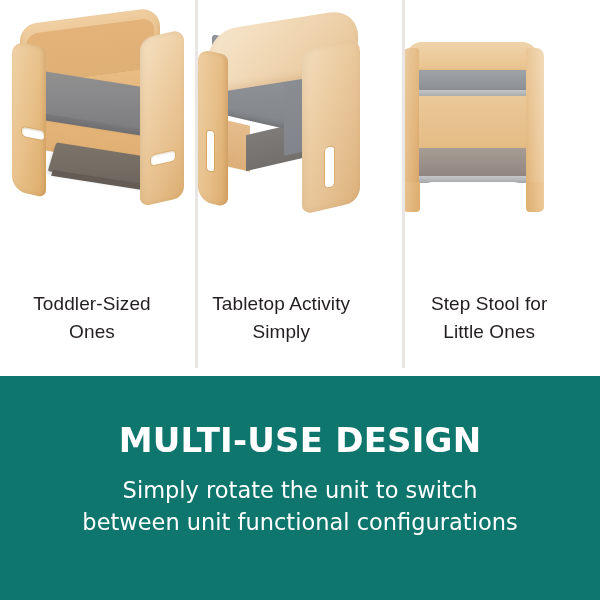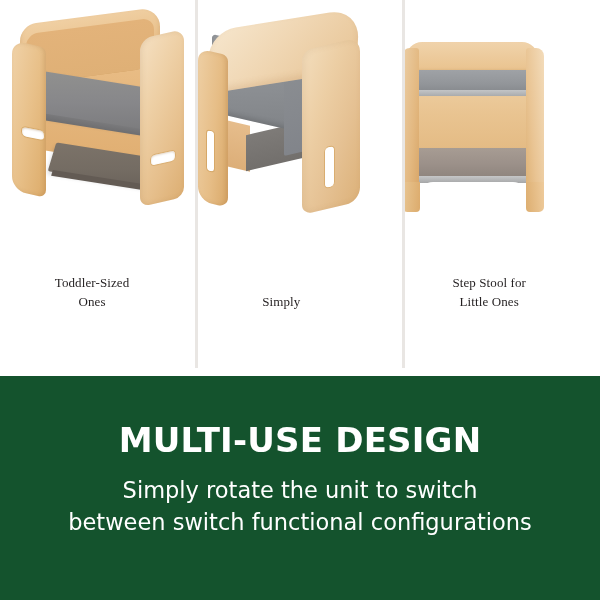--- a/index.html
+++ b/index.html
@@ -45,28 +45,28 @@
   .divider-1 { left: 195px; }
   .divider-2 { left: 402px; }
 
   .photo {
     position: relative;
     width: 100%;
     height: 250px;
     flex: none;
   }
   .caption {
-    font-size: 13px;
+    font-size: 19px;
     line-height: 1.45;
     color: #231f20;
     text-align: center;
     letter-spacing: .1px;
-    margin-top: 24px;
+    margin-top: 40px;
     padding: 0 10px;
-    font-family: Liberation Serif, serif;
+    font-family: Liberation Sans, sans-serif;
     font-weight: 400;
   }
 
   
   .fig1 { position:absolute; left:0; top:0; width:196px; height:250px; }
 
   .f1-backwall {
     position: absolute;
     left: 20px; top: 16px;
     width: 140px; height: 60px;
@@ -326,21 +326,21 @@
     background: linear-gradient(265deg,#eecb9c 0%,#ddae70 100%);
     border-radius: 0 0 5px 4px;
   }
 
   
   .banner {
     position: absolute;
     left: 0; top: 376px;
     width: 600px;
     height: 224px;
-    background: #14532d;
+    background: #0f766e;
     display: flex;
     flex-direction: column;
     align-items: center;
     box-sizing: border-box;
   }
   .banner-title {
     margin-top: 47px;
     font-size: 34px;
     font-weight: 700;
     color: #ffffff;
@@ -396,21 +396,21 @@
         <div class="f2-graypanel"></div>
         <div class="f2-graypanel-2"></div>
         <div class="f2-top"></div>
         <div class="f2-rightface"></div>
         <div class="f2-righthandle"></div>
         <div class="f2-leftface"></div>
         <div class="f2-lefthandle"></div>
       </div>
     </div>
     <div class="caption">
-      <br>
+      <span>Tabletop Activity</span><br>
       <span>Simply</span>
     </div>
   </div>
 
   <div class="panel panel-3">
     <div class="photo">
       <div class="fig3">
         <div class="f3-innerwood"></div>
         <div class="f3-backrail"></div>
         <div class="f3-topstep"></div>
@@ -431,15 +431,15 @@
   </div>
 
   <div class="divider divider-1"></div>
   <div class="divider divider-2"></div>
 </div>
 
 <div class="banner">
   <div class="banner-title">MULTI-USE DESIGN</div>
   <div class="banner-sub">
     <span>Simply rotate the unit to switch</span><br>
-    <span>between switch functional configurations</span>
+    <span>between unit functional configurations</span>
   </div>
 </div>
 
 </body></html>

